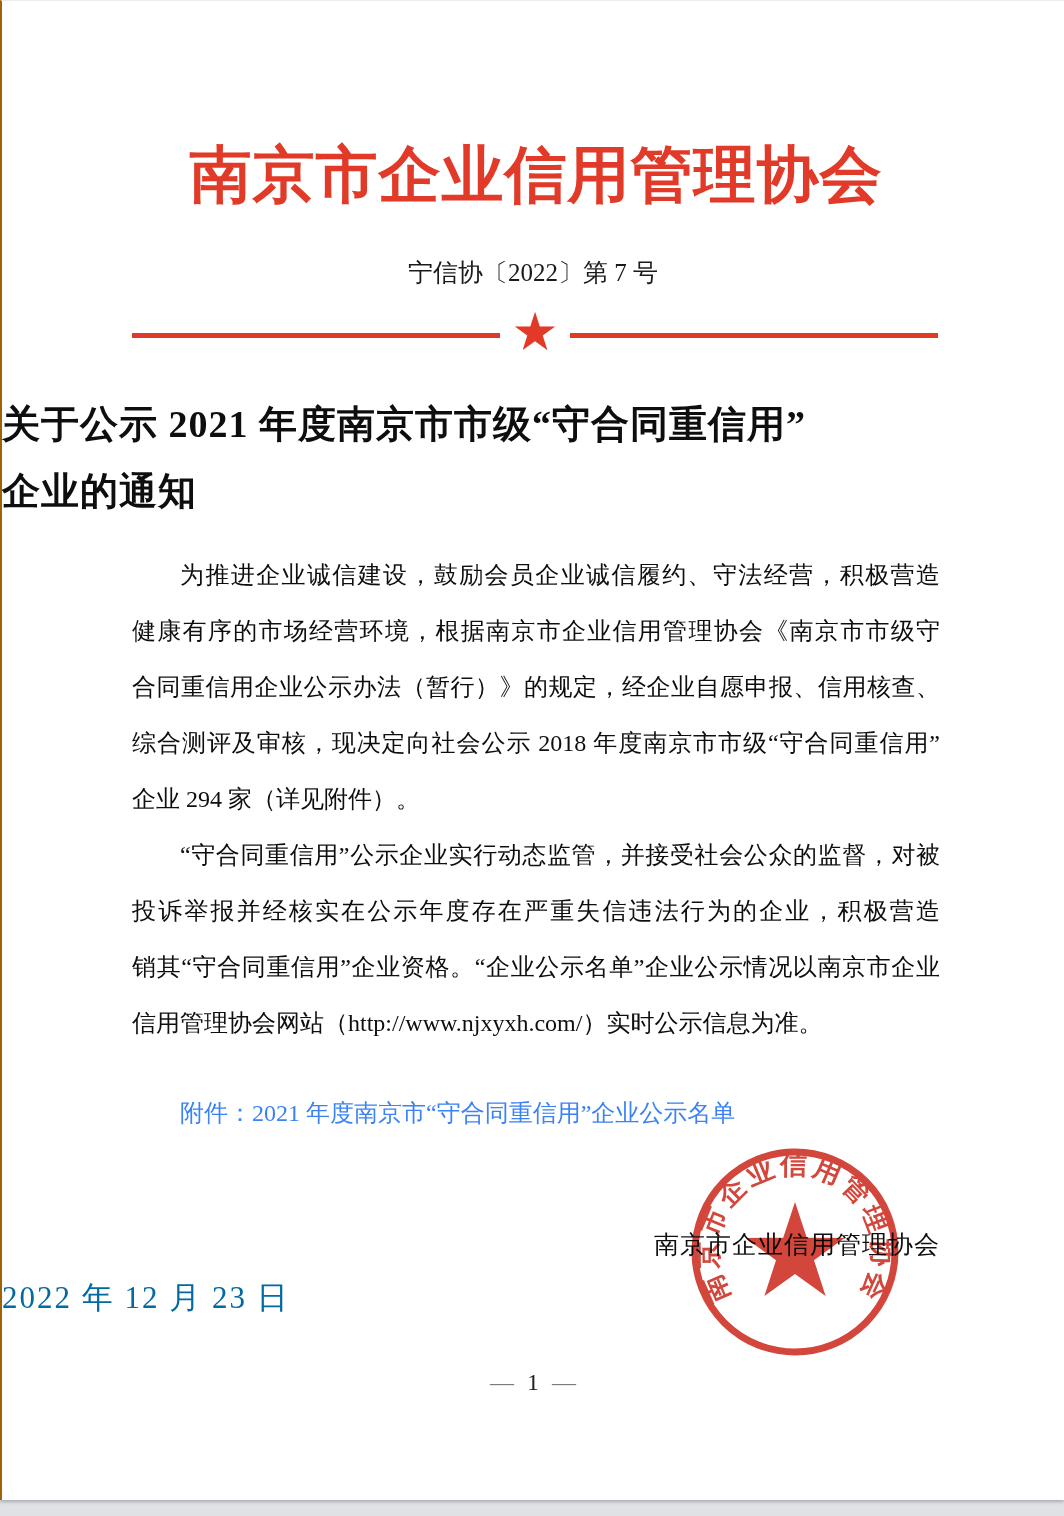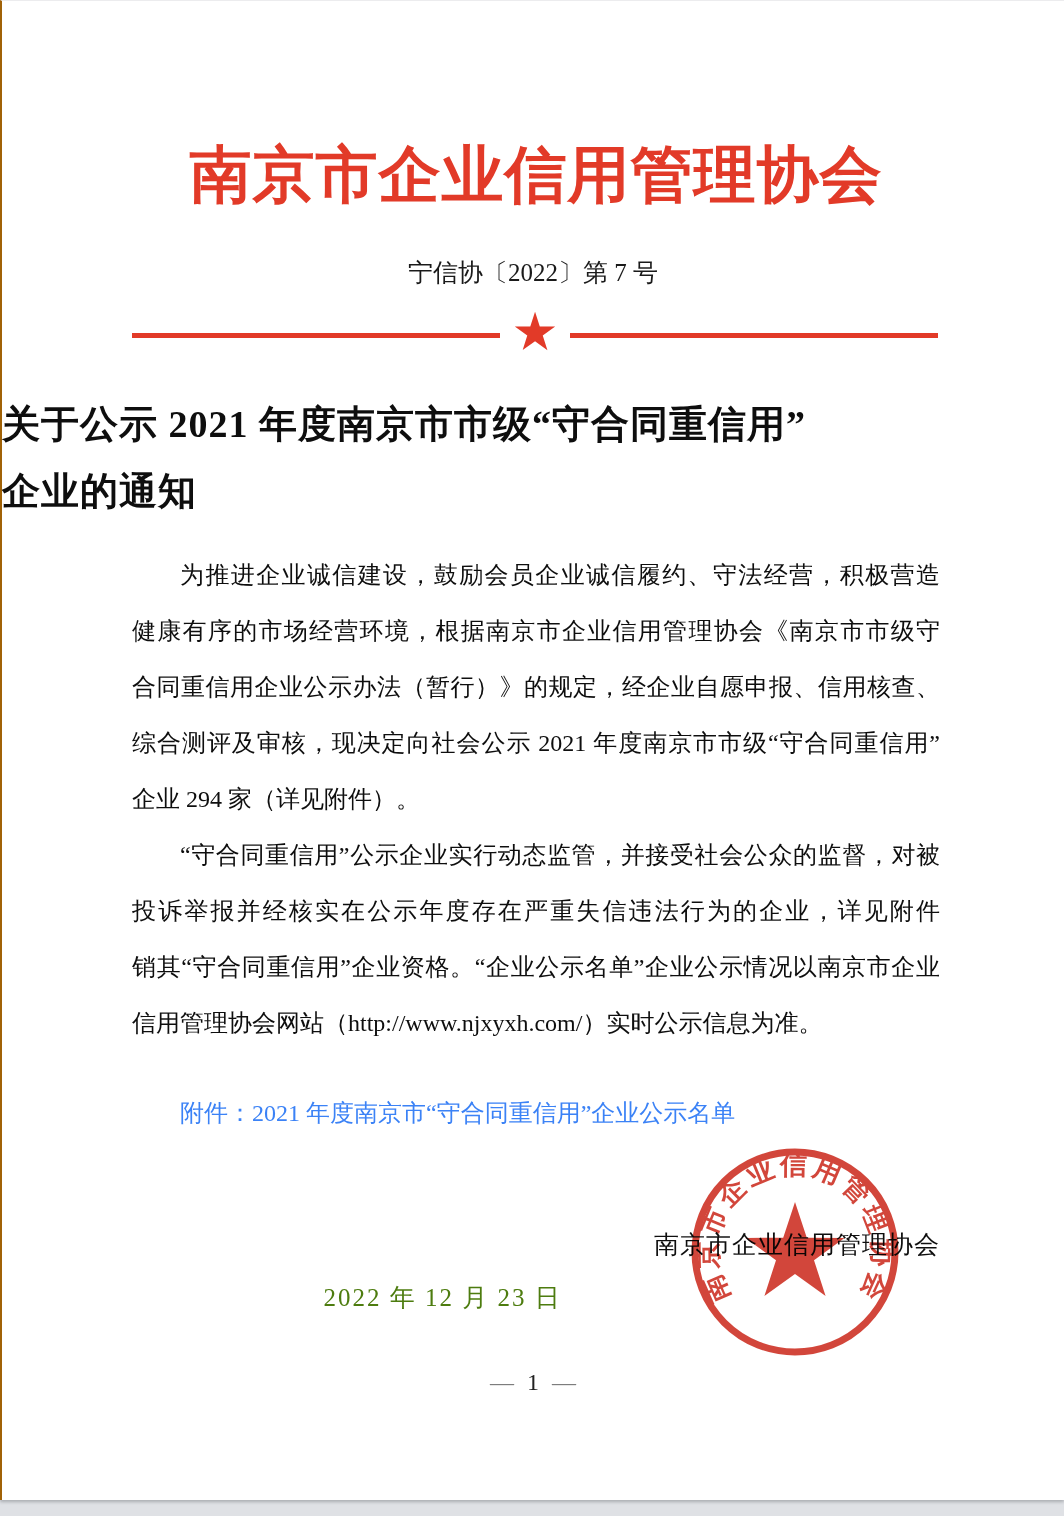--- a/index.html
+++ b/index.html
@@ -92,25 +92,25 @@
     text-align: right;
     font-size: 25px;
     line-height: 56px;
     letter-spacing: 1px;
     color: #0e0e0e;
     position: relative;
     z-index: 2;
   }
   .date-line {
     padding-right: 181px;
-    text-align: center;
-    font-size: 25px;
+    text-align: left;
+    font-size: 31px;
     line-height: 50px;
     letter-spacing: 2px;
-    color: #4d7c0f;
+    color: #0369a1;
     position: relative;
     z-index: 2;
   }
   .page-number {
     margin-top: 44px;
     text-align: center;
     font-size: 24px;
     line-height: 30px;
     color: #222222;
   }
@@ -149,26 +149,26 @@
   <div class="doc-title">
     <div class="t-line">关于公示 2021 年度南京市市级“守合同重信用”</div>
     <div class="t-line">企业的通知</div>
   </div>
 
   <div class="body-text">
       <div>
         <div class="body-line first">为推进企业诚信建设，鼓励会员企业诚信履约、守法经营，积极营造</div>
         <div class="body-line">健康有序的市场经营环境，根据南京市企业信用管理协会《南京市市级守</div>
         <div class="body-line">合同重信用企业公示办法（暂行）》的规定，经企业自愿申报、信用核查、</div>
-        <div class="body-line">综合测评及审核，现决定向社会公示 2021 年度南京市市级“守合同重信用”</div>
+        <div class="body-line">综合测评及审核，现决定向社会公示 2018 年度南京市市级“守合同重信用”</div>
         <div class="body-line last">企业 294 家（详见附件）。</div>
       </div>
       <div>
         <div class="body-line first">“守合同重信用”公示企业实行动态监管，并接受社会公众的监督，对被</div>
-        <div class="body-line">投诉举报并经核实在公示年度存在严重失信违法行为的企业，详见附件</div>
+        <div class="body-line">投诉举报并经核实在公示年度存在严重失信违法行为的企业，积极营造</div>
         <div class="body-line">销其“守合同重信用”企业资格。“企业公示名单”企业公示情况以南京市企业</div>
         <div class="body-line last">信用管理协会网站（http://www.njxyxh.com/）实时公示信息为准。</div>
       </div>
     </div>
 
   <div class="attachment">附件：2021 年度南京市“守合同重信用”企业公示名单</div>
 
   <div class="sig-line">南京市企业信用管理协会</div>
 
   <div class="date-line">2022 年 12 月 23 日</div>

